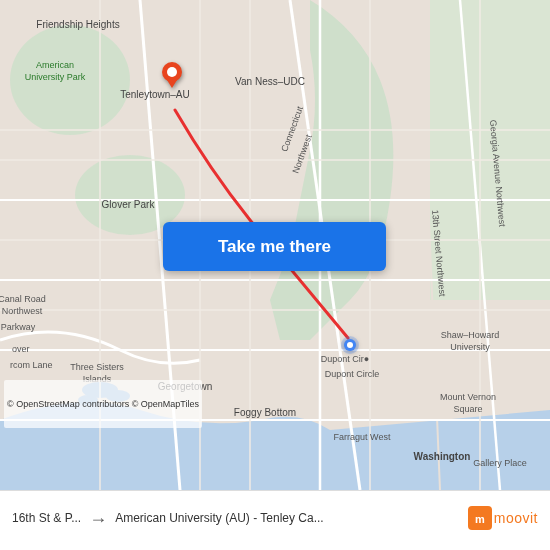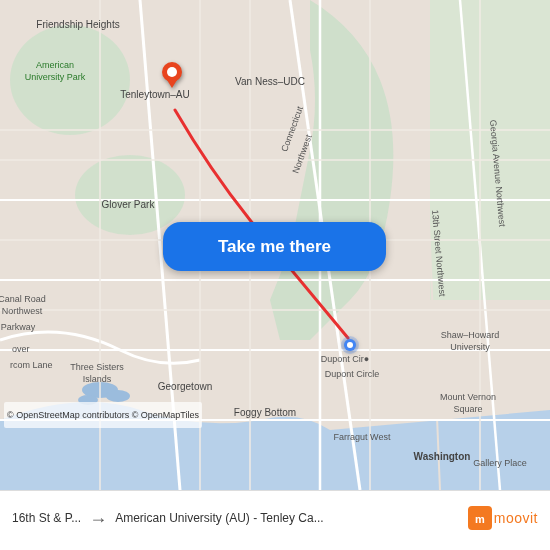--- a/index.html
+++ b/index.html
@@ -30,21 +30,21 @@
     
     #take-me-there-btn {
       position: absolute;
       top: 222px;
       left: 163px;
       width: 223px;
       height: 49px;
       background-color: #1a73e8;
       color: #fff;
       border: none;
-      border-radius: 18px;
+      border-radius: 6px;
       font-size: 17px;
       font-weight: bold;
       cursor: pointer;
       display: flex;
       align-items: center;
       justify-content: center;
       box-shadow: 0 2px 8px rgba(0,0,0,0.3);
       z-index: 10;
     }
 
@@ -107,21 +107,21 @@
     }
 
     
     #attribution {
       position: absolute;
       bottom: 62px;
       left: 4px;
       font-size: 9px;
       color: #333;
       background: rgba(255,255,255,0.7);
-      padding: 8px 3px;
+      padding: 19px 3px;
       border-radius: 2px;
       z-index: 5;
     }
 
     
     .map-label {
       font-size: 10px;
       fill: #444;
       font-family: Arial, sans-serif;
     }

